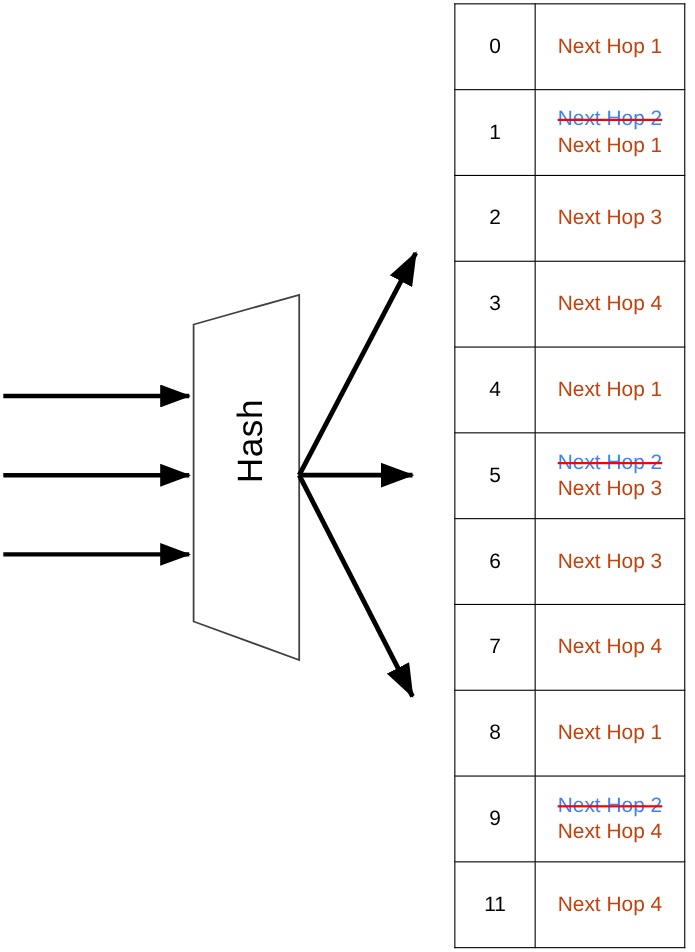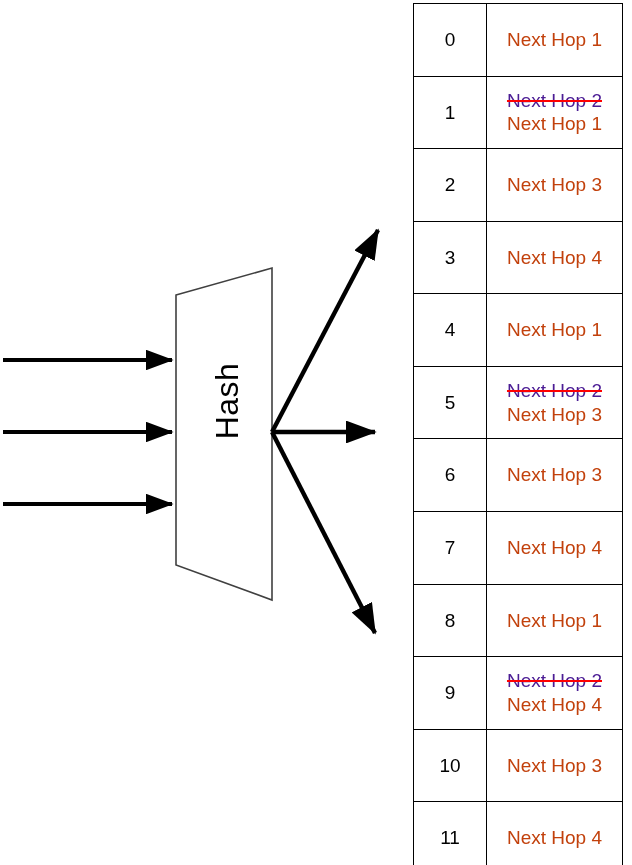--- a/index.html
+++ b/index.html
@@ -59,21 +59,21 @@
     line-height: 1.24;
   }
   #hop-table td.idx-cell {
     width: 72px;
   }
   #hop-table td.hop-cell {
     width: 135px;
   }
   .old-hop {
     display: block;
-    color: #4c1d95;
+    color: #3b82f6;
     text-decoration: line-through;
     text-decoration-color: #FF0000;
     text-decoration-thickness: 1.8px;
   }
   .new-hop {
     display: block;
     color: #c2410c;
   }
 </style>
 </head>
@@ -160,26 +160,20 @@
           </td>
         </tr>
         <tr>
           <td class="idx-cell">9</td>
           <td class="hop-cell">
             <span class="old-hop">Next Hop 2</span>
             <span class="new-hop">Next Hop 4</span>
           </td>
         </tr>
         <tr>
-          <td class="idx-cell">10</td>
-          <td class="hop-cell">
-            <span class="new-hop">Next Hop 3</span>
-          </td>
-        </tr>
-        <tr>
           <td class="idx-cell">11</td>
           <td class="hop-cell">
             <span class="new-hop">Next Hop 4</span>
           </td>
         </tr>
       </tbody>
   </table>
 
 </div>
 

